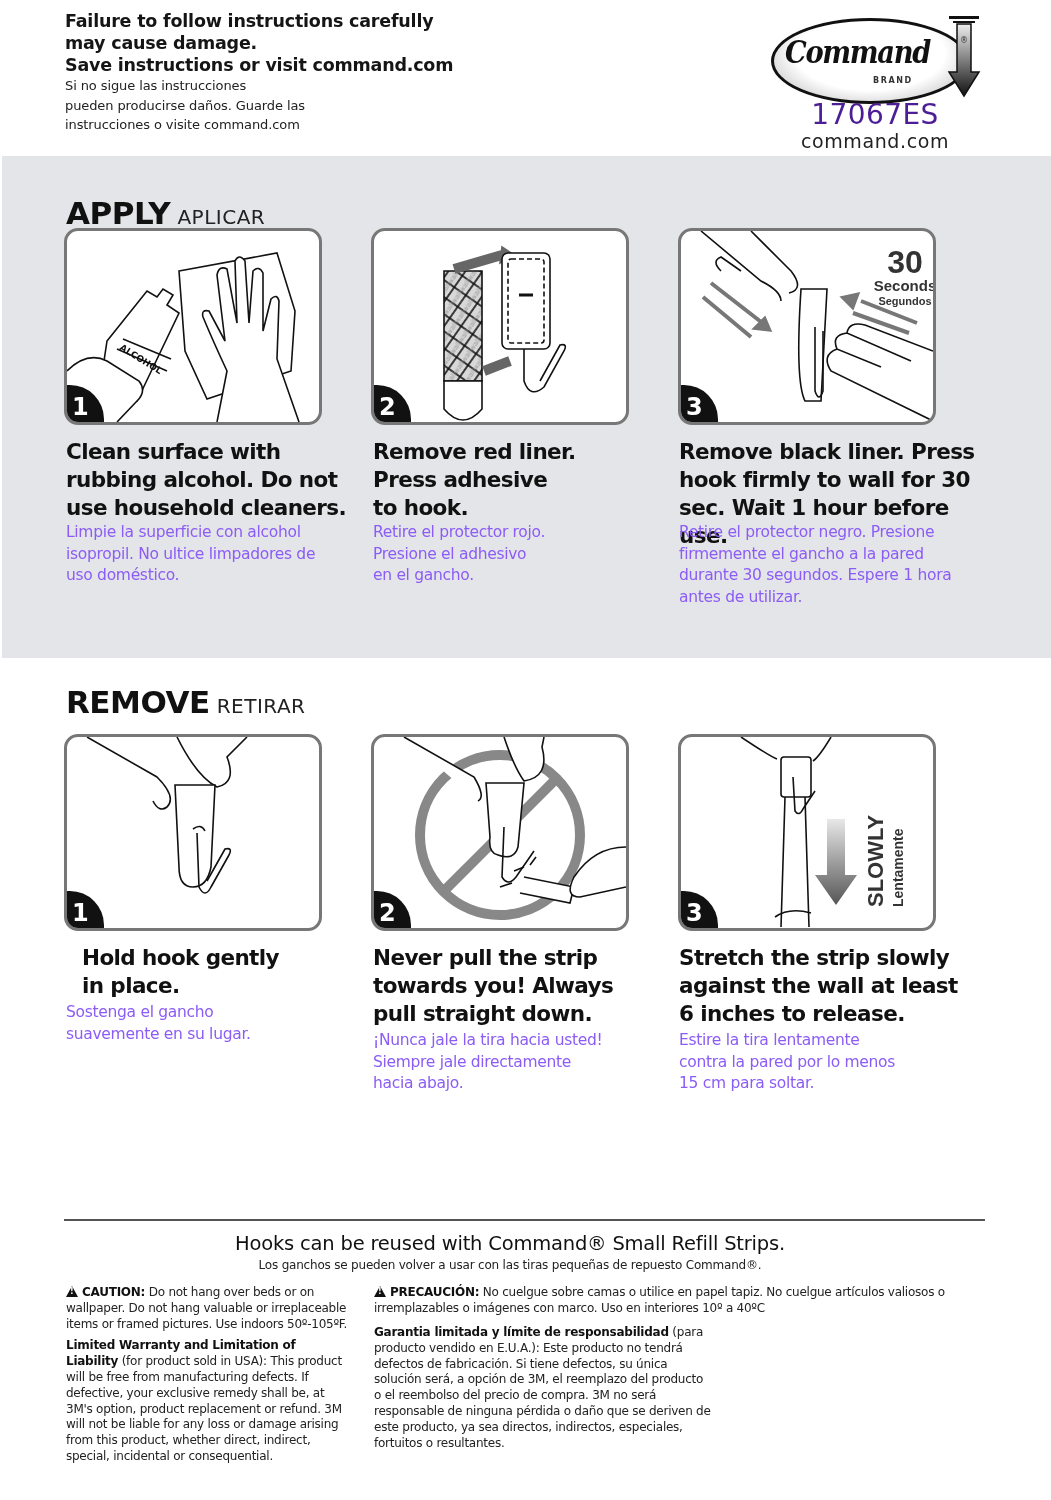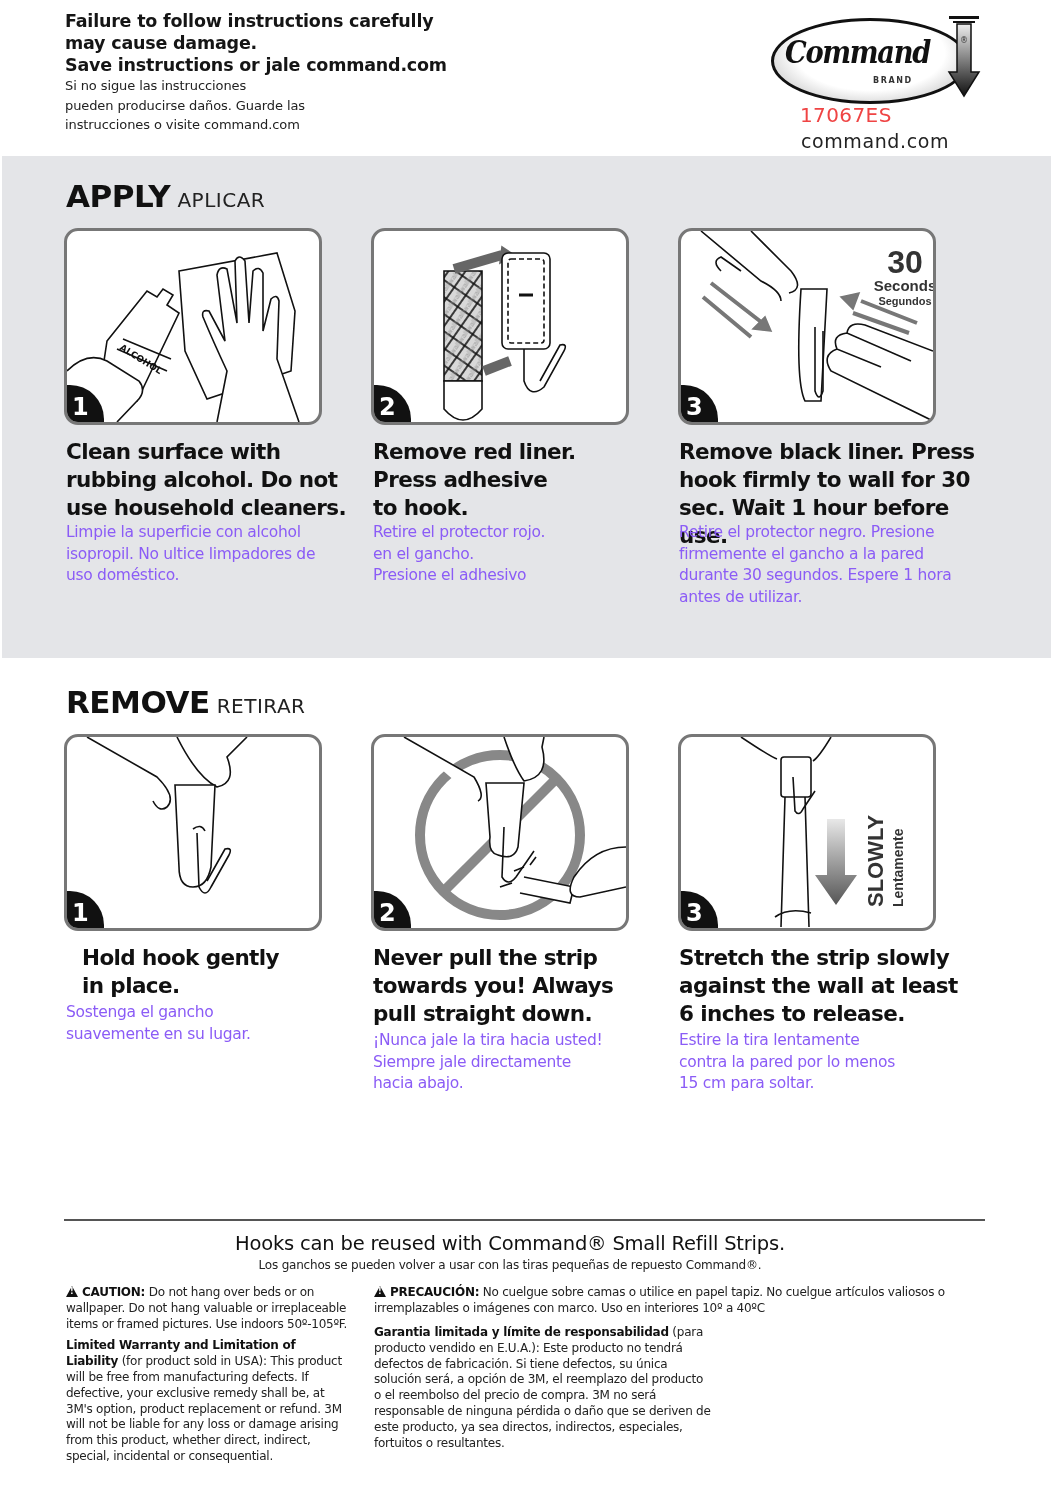--- a/index.html
+++ b/index.html
@@ -10,21 +10,21 @@
   .header { position: absolute; left: 0; top: 0; width: 929px; height: 152px; }
   .warn-en { position: absolute; left: 65px; top: 10px; font-family: "DejaVu Sans", sans-serif; font-weight: bold; font-size: 17.5px; line-height: 22px; letter-spacing: -0.2px; color: #151515; width: 440px; }
   .warn-es { position: absolute; left: 65px; top: 76px; font-family: "DejaVu Sans", sans-serif; font-size: 13px; line-height: 19.5px; color: #222; width: 330px; letter-spacing: -0.1px; }
 
   .logo { position: absolute; left: 765px; top: 12px; width: 218px; height: 88px; }
   .logo-oval { position: absolute; left: 6px; top: 6px; width: 198px; height: 86px; border-radius: 50%; background: radial-gradient(ellipse at 50% 40%, #ffffff 55%, #d2d2d2 80%, #8a8a8a 100%); border: 3px solid #111; }
   .logo-text { position: absolute; left: 20px; top: 22px; font-family: "DejaVu Serif", serif; font-weight: bold; font-style: italic; font-size: 31px; letter-spacing: -1.5px; color: #111; transform: scaleX(0.88); transform-origin: left; }
   .logo-brand { position: absolute; left: 108px; top: 64px; font-size: 8px; font-weight: bold; letter-spacing: 1.6px; color: #333; }
   .logo-reg { position: absolute; left: 195px; top: 24px; font-size: 8px; color: #333; }
   .logo-arrow { position: absolute; left: 182px; top: 0px; width: 34px; height: 86px; }
-  .model { position: absolute; left: 800px; top: 104px; width: 150px; font-size: 20px; line-height: 22px; color: #ef4444; letter-spacing: 0.4px; }
+  .model { position: absolute; left: 800px; top: 104px; width: 150px; text-align: center; font-size: 28px; line-height: 22px; color: #4c1d95; letter-spacing: 0.4px; }
   .site { position: absolute; left: 790px; top: 130px; width: 170px; text-align: center; font-size: 19px; line-height: 22px; color: #222; letter-spacing: 0.6px; }
 
   
   .apply-band { position: absolute; left: 2px; top: 156px; width: 1049px; height: 502px; background: #e4e5e8; }
   .section-title { position: absolute; font-family: "DejaVu Sans", sans-serif; }
   .section-title .big { font-weight: bold; font-size: 31px; letter-spacing: -0.5px; color: #111; }
   .section-title .small { font-size: 20px; letter-spacing: 0.5px; color: #222; margin-left: 2px; }
 
   .panel { position: absolute; width: 258px; height: 197px; background: #fff; border: 3px solid #777; border-radius: 14px; overflow: hidden; }
   .panel svg.art { position: absolute; left: 0; top: 0; width: 252px; height: 191px; }
@@ -43,21 +43,21 @@
   .tri::after { content: "!"; position: absolute; left: -2px; top: 1px; color: #fff; font-size: 8px; font-weight: bold; line-height: 10px; }
   .fine p { margin-bottom: 6px; }
 </style>
 </head>
 <body>
 
 <div class="header">
   <div class="warn-en">
     <div>Failure to follow instructions carefully</div>
     <div>may cause damage.</div>
-    <div>Save instructions or jale command.com</div>
+    <div>Save instructions or visit command.com</div>
   </div>
   <div class="warn-es">
     <div>Si no sigue las instrucciones</div>
     <div>pueden producirse daños. Guarde las</div>
     <div>instrucciones o visite command.com</div>
   </div>
 
   <div class="logo">
     <div class="logo-oval"></div>
     <div class="logo-text">Command</div>
@@ -73,21 +73,21 @@
       <rect x="6" y="9" width="22" height="2" fill="#111"></rect>
       <path d="M10 12 L24 12 L24 60 L32 60 L17 84 L2 60 L10 60 Z" fill="url(#ag)" stroke="#111" stroke-width="1.5"></path>
     </svg>
     <div class="logo-reg">®</div>
   </div>
   <div class="model">17067ES</div>
   <div class="site">command.com</div>
 </div>
 
 <div class="apply-band"></div>
-<div class="section-title" style="left:66px; top:178px;">
+<div class="section-title" style="left:66px; top:195px;">
   <span class="big">APPLY</span>
   <span class="small">APLICAR</span>
 </div>
 
 <div class="panel" style="left:64px; top:228px;">
   <svg class="art" viewBox="0 0 252 191" fill="none" stroke="#111" stroke-width="1.6">
     <path d="M112 40 L210 22 L228 80 L224 140 L140 168 L118 120 Z" fill="#fff"></path>
     <path d="M150 191 L160 140 Q146 110 136 86 Q134 78 142 80 L158 110 L150 44 Q152 34 160 38 L170 92 L168 30 Q172 22 178 30 L182 92 L186 40 Q192 34 196 42 L196 100 L204 68 Q210 62 212 70 L210 128 L232 191" fill="#fff"></path>
     <path d="M40 110 L80 60 L90 66 L96 58 L106 64 L100 74 L112 82 L70 170 L34 150 Z" fill="#fff"></path>
     <path d="M50 118 L100 140 M56 108 L104 128"></path>
@@ -147,22 +147,22 @@
   <div>uso doméstico.</div>
 </div>
 
 <div class="step-head" style="left:373px; top:438px;">
   <div>Remove red liner.</div>
   <div>Press adhesive</div>
   <div>to hook.</div>
 </div>
 <div class="step-es" style="left:373px; top:522px;">
   <div>Retire el protector rojo.</div>
+  <div>Presione el adhesivo</div>
   <div>en el gancho.</div>
-  <div>Presione el adhesivo</div>
 </div>
 
 <div class="step-head" style="left:679px; top:438px; width:320px;">
   <div>Remove black liner. Press</div>
   <div>hook firmly to wall for 30</div>
   <div>sec. Wait 1 hour before use.</div>
 </div>
 <div class="step-es" style="left:679px; top:522px;">
   <div>Retire el protector negro. Presione</div>
   <div>firmemente el gancho a la pared</div>

